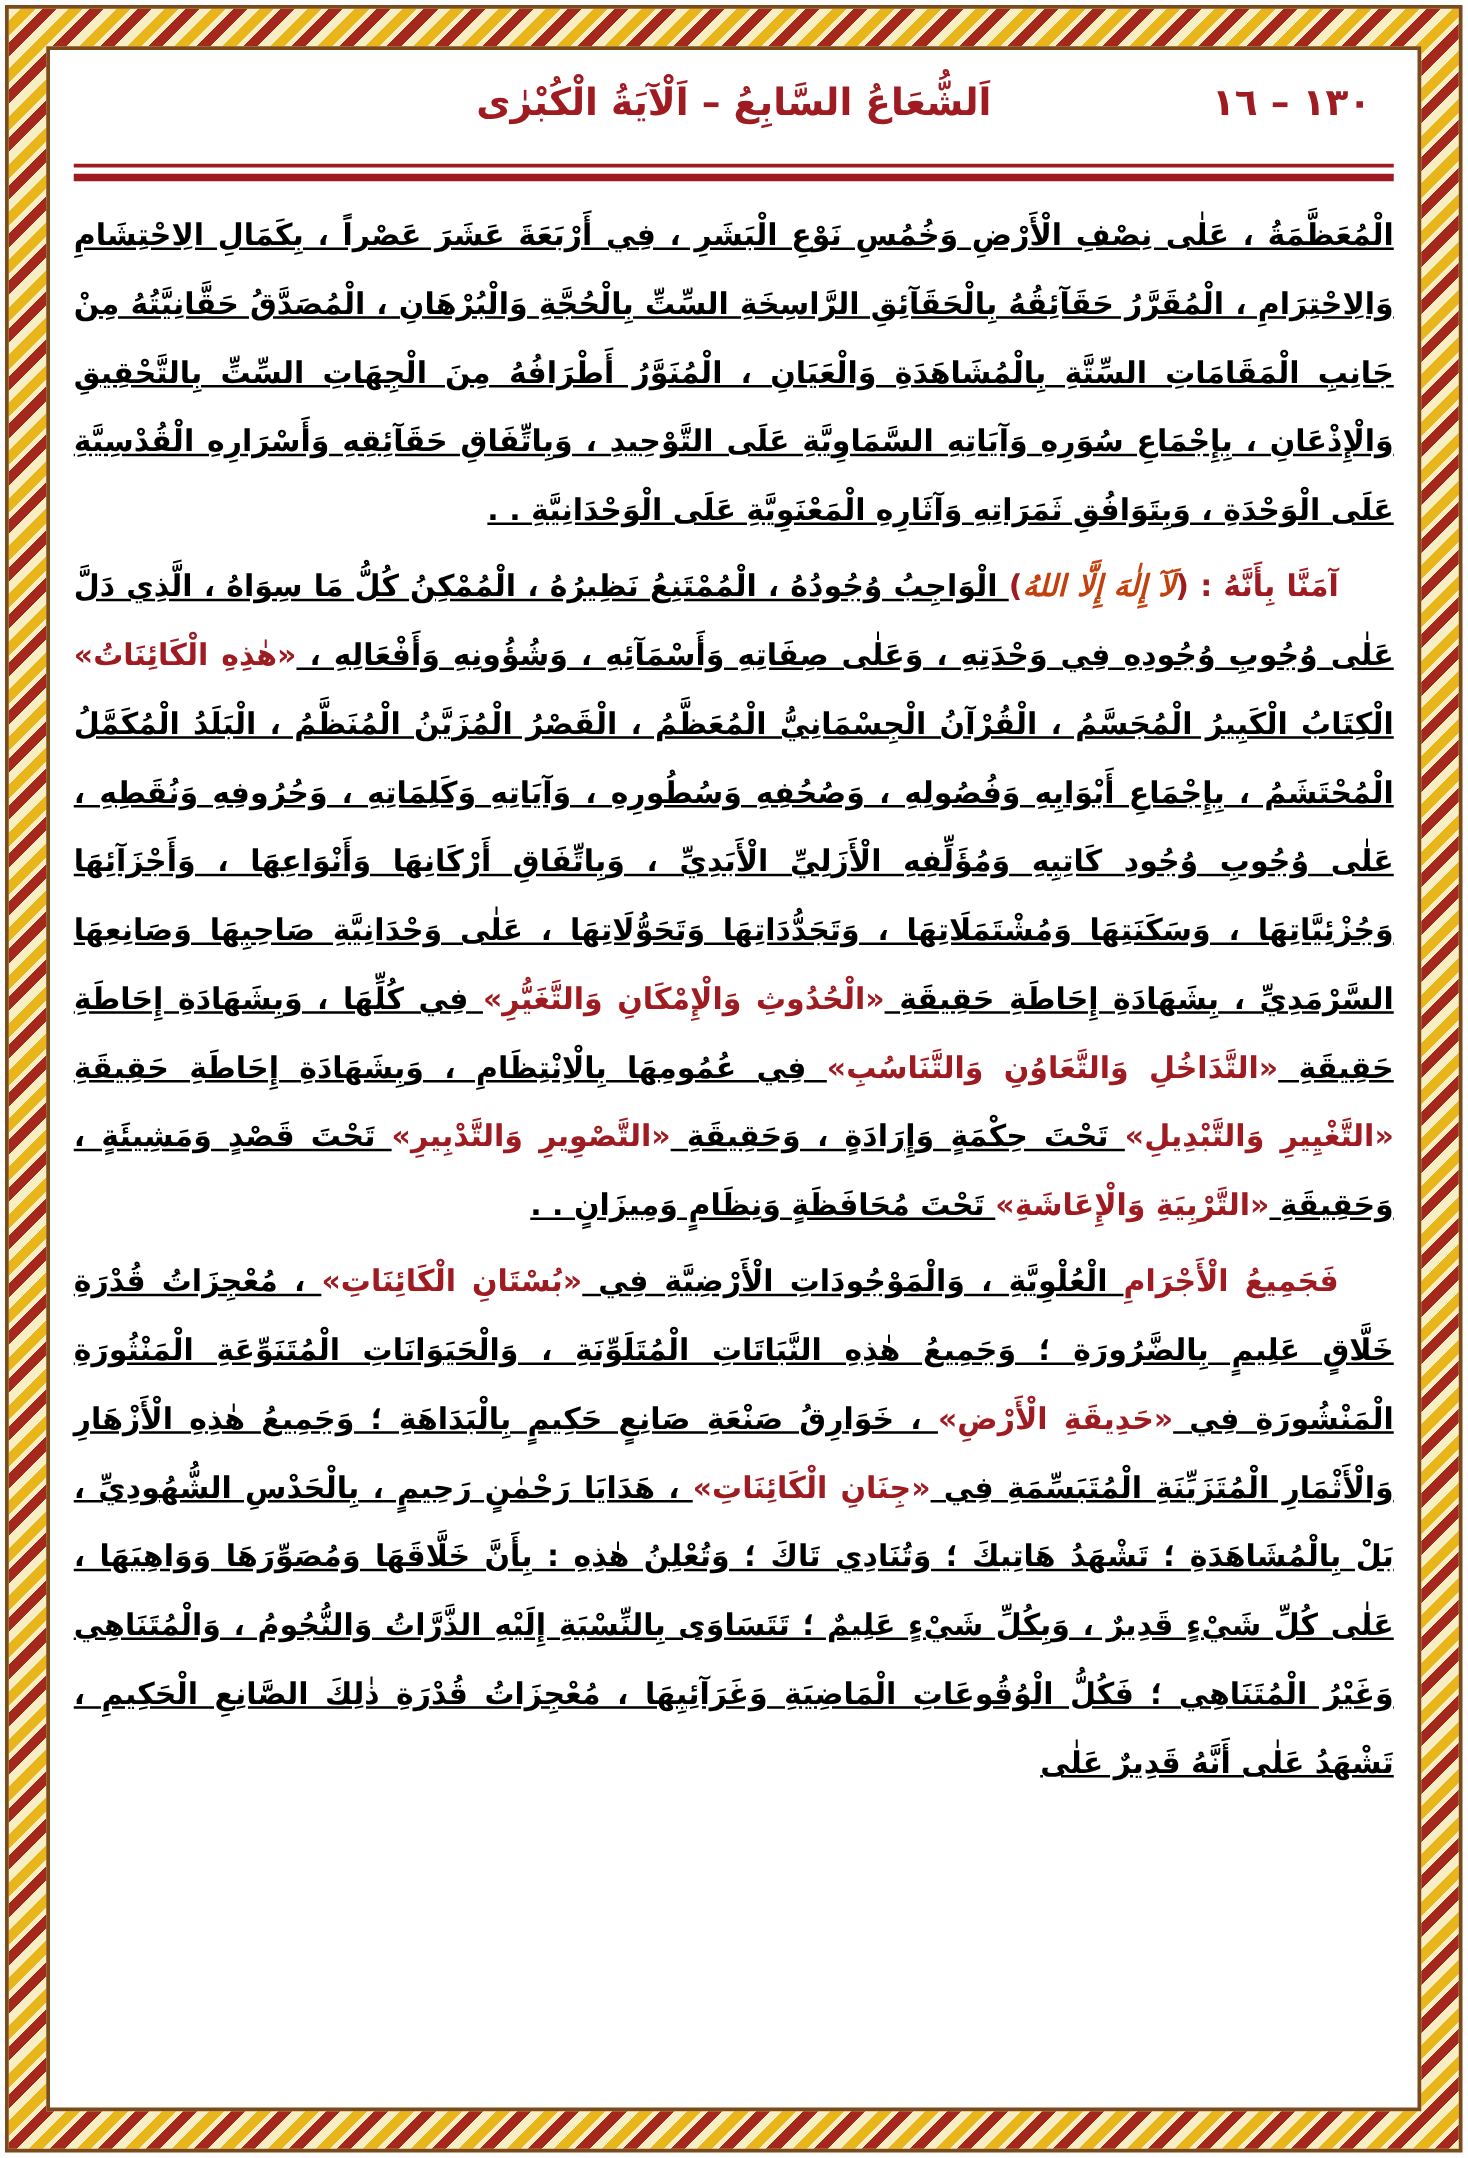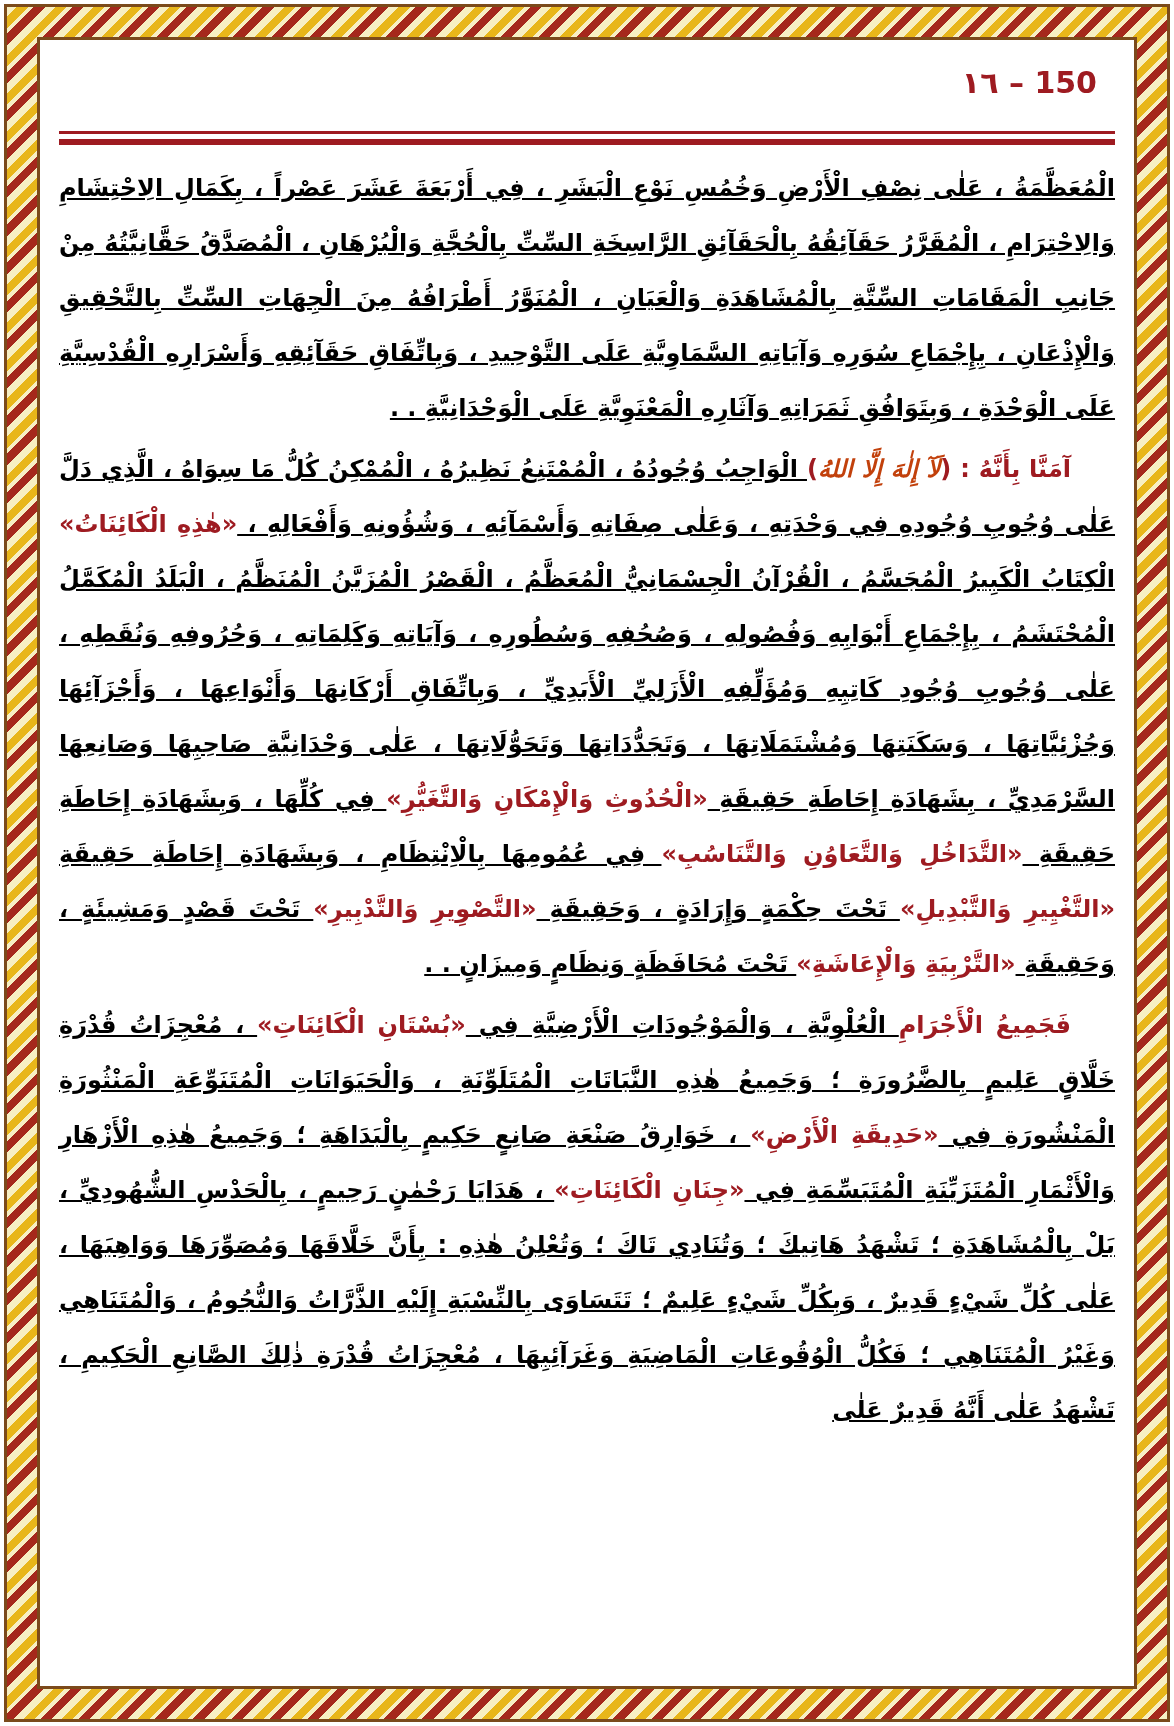--- a/index.html
+++ b/index.html
@@ -63,21 +63,22 @@
 </style>
 </head>
 <body>
 
 <div class="page">
   <div class="frame">
     <div class="frame-inner"></div>
   </div>
   <div class="content">
     <div class="header">
-      <div class="page-label">150 – ١٦</div>
+      <div class="page-label">١٣٠ – ١٦</div>
+      <div class="page-title">اَلشُّعَاعُ السَّابِعُ – اَلْآيَةُ الْكُبْرٰى</div>
     </div>
     <div class="header-rule"></div>
     <div class="body-text">
         <p class="para"><span class="seg-black">الْمُعَظَّمَةُ ، عَلٰى نِصْفِ الْأَرْضِ وَخُمُسِ نَوْعِ الْبَشَرِ ، فِي أَرْبَعَةَ عَشَرَ عَصْراً ، بِكَمَالِ الِاحْتِشَامِ وَالِاحْتِرَامِ ، الْمُقَرَّرُ حَقَآئِقُهُ بِالْحَقَآئِقِ الرَّاسِخَةِ السِّتِّ بِالْحُجَّةِ وَالْبُرْهَانِ ، الْمُصَدَّقُ حَقَّانِيَّتُهُ مِنْ جَانِبِ الْمَقَامَاتِ السِّتَّةِ بِالْمُشَاهَدَةِ وَالْعَيَانِ ، الْمُنَوَّرُ أَطْرَافُهُ مِنَ الْجِهَاتِ السِّتِّ بِالتَّحْقِيقِ وَالْإِذْعَانِ ، بِإِجْمَاعِ سُوَرِهِ وَآيَاتِهِ السَّمَاوِيَّةِ عَلَى التَّوْحِيدِ ، وَبِاتِّفَاقِ حَقَآئِقِهِ وَأَسْرَارِهِ الْقُدْسِيَّةِ عَلَى الْوَحْدَةِ ، وَبِتَوَافُقِ ثَمَرَاتِهِ وَآثَارِهِ الْمَعْنَوِيَّةِ عَلَى الْوَحْدَانِيَّةِ . .</span></p>
         <p class="para indent"><span class="seg-red">آمَنَّا بِأَنَّهُ : (</span><span class="seg-blue">لَآ إِلٰهَ إِلَّا اللهُ</span><span class="seg-red">)</span><span class="seg-black"> الْوَاجِبُ وُجُودُهُ ، الْمُمْتَنِعُ نَظِيرُهُ ، الْمُمْكِنُ كُلُّ مَا سِوَاهُ ، الَّذِي دَلَّ عَلٰى وُجُوبِ وُجُودِهِ فِي وَحْدَتِهِ ، وَعَلٰى صِفَاتِهِ وَأَسْمَآئِهِ ، وَشُؤُونِهِ وَأَفْعَالِهِ ، </span><span class="seg-red">«هٰذِهِ الْكَائِنَاتُ»</span><span class="seg-black"> الْكِتَابُ الْكَبِيرُ الْمُجَسَّمُ ، الْقُرْآنُ الْجِسْمَانِيُّ الْمُعَظَّمُ ، الْقَصْرُ الْمُزَيَّنُ الْمُنَظَّمُ ، الْبَلَدُ الْمُكَمَّلُ الْمُحْتَشَمُ ، بِإِجْمَاعِ أَبْوَابِهِ وَفُصُولِهِ ، وَصُحُفِهِ وَسُطُورِهِ ، وَآيَاتِهِ وَكَلِمَاتِهِ ، وَحُرُوفِهِ وَنُقَطِهِ ، عَلٰى وُجُوبِ وُجُودِ كَاتِبِهِ وَمُؤَلِّفِهِ الْأَزَلِيِّ الْأَبَدِيِّ ، وَبِاتِّفَاقِ أَرْكَانِهَا وَأَنْوَاعِهَا ، وَأَجْزَآئِهَا وَجُزْئِيَّاتِهَا ، وَسَكَنَتِهَا وَمُشْتَمَلَاتِهَا ، وَتَجَدُّدَاتِهَا وَتَحَوُّلَاتِهَا ، عَلٰى وَحْدَانِيَّةِ صَاحِبِهَا وَصَانِعِهَا السَّرْمَدِيِّ ، بِشَهَادَةِ إِحَاطَةِ حَقِيقَةِ </span><span class="seg-red">«الْحُدُوثِ وَالْإِمْكَانِ وَالتَّغَيُّرِ»</span><span class="seg-black"> فِي كُلِّهَا ، وَبِشَهَادَةِ إِحَاطَةِ حَقِيقَةِ </span><span class="seg-red">«التَّدَاخُلِ وَالتَّعَاوُنِ وَالتَّنَاسُبِ»</span><span class="seg-black"> فِي عُمُومِهَا بِالْاِنْتِظَامِ ، وَبِشَهَادَةِ إِحَاطَةِ حَقِيقَةِ </span><span class="seg-red">«التَّغْيِيرِ وَالتَّبْدِيلِ»</span><span class="seg-black"> تَحْتَ حِكْمَةٍ وَإِرَادَةٍ ، وَحَقِيقَةِ </span><span class="seg-red">«التَّصْوِيرِ وَالتَّدْبِيرِ»</span><span class="seg-black"> تَحْتَ قَصْدٍ وَمَشِيئَةٍ ، وَحَقِيقَةِ </span><span class="seg-red">«التَّرْبِيَةِ وَالْإِعَاشَةِ»</span><span class="seg-black"> تَحْتَ مُحَافَظَةٍ وَنِظَامٍ وَمِيزَانٍ . .</span></p>
         <p class="para indent"><span class="seg-red">فَجَمِيعُ الْأَجْرَامِ</span><span class="seg-black"> الْعُلْوِيَّةِ ، وَالْمَوْجُودَاتِ الْأَرْضِيَّةِ فِي </span><span class="seg-red">«بُسْتَانِ الْكَائِنَاتِ»</span><span class="seg-black"> ، مُعْجِزَاتُ قُدْرَةِ خَلَّاقٍ عَلِيمٍ بِالضَّرُورَةِ ؛ وَجَمِيعُ هٰذِهِ النَّبَاتَاتِ الْمُتَلَوِّنَةِ ، وَالْحَيَوَانَاتِ الْمُتَنَوِّعَةِ الْمَنْثُورَةِ الْمَنْشُورَةِ فِي </span><span class="seg-red">«حَدِيقَةِ الْأَرْضِ»</span><span class="seg-black"> ، خَوَارِقُ صَنْعَةِ صَانِعٍ حَكِيمٍ بِالْبَدَاهَةِ ؛ وَجَمِيعُ هٰذِهِ الْأَزْهَارِ وَالْأَثْمَارِ الْمُتَزَيِّنَةِ الْمُتَبَسِّمَةِ فِي </span><span class="seg-red">«جِنَانِ الْكَائِنَاتِ»</span><span class="seg-black"> ، هَدَايَا رَحْمٰنٍ رَحِيمٍ ، بِالْحَدْسِ الشُّهُودِيِّ ، بَلْ بِالْمُشَاهَدَةِ ؛ تَشْهَدُ هَاتِيكَ ؛ وَتُنَادِي تَاكَ ؛ وَتُعْلِنُ هٰذِهِ : بِأَنَّ خَلَّاقَهَا وَمُصَوِّرَهَا وَوَاهِبَهَا ، عَلٰى كُلِّ شَيْءٍ قَدِيرٌ ، وَبِكُلِّ شَيْءٍ عَلِيمٌ ؛ تَتَسَاوَى بِالنِّسْبَةِ إِلَيْهِ الذَّرَّاتُ وَالنُّجُومُ ، وَالْمُتَنَاهِي وَغَيْرُ الْمُتَنَاهِي ؛ فَكُلُّ الْوُقُوعَاتِ الْمَاضِيَةِ وَغَرَآئِبِهَا ، مُعْجِزَاتُ قُدْرَةِ ذٰلِكَ الصَّانِعِ الْحَكِيمِ ، تَشْهَدُ عَلٰى أَنَّهُ قَدِيرٌ عَلٰى</span></p>
       </div>
   </div>
 </div>
 

